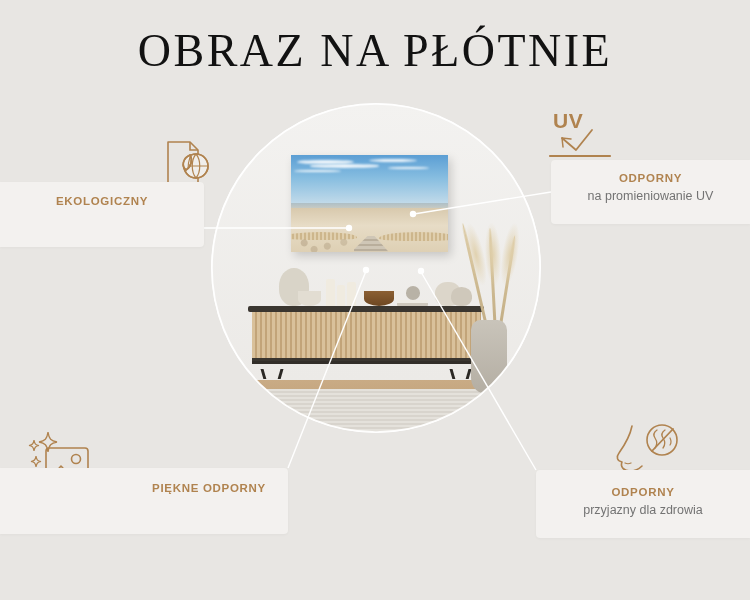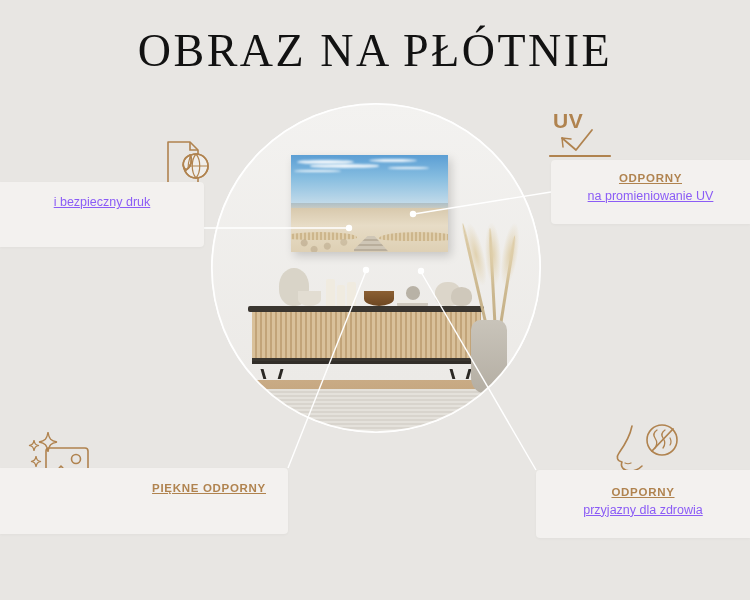--- a/index.html
+++ b/index.html
@@ -131,31 +131,31 @@
 
   
   .card {
     position:absolute;
     background:#f3f1ef;
     box-shadow:0 1px 3px rgba(0,0,0,0.035);
   }
   .card-title {
     color:#b0834f; font-weight:bold; font-size:11.5px; letter-spacing:0.7px;
   }
-  .card-sub { color:#8b5cf6; font-size:12.5px; }
+  .card-sub { color:#737373; font-size:12.5px; }
 
   .card-eco   { left:0;   top:182px; width:204px; height:65px;
                 border-radius:0 4px 4px 0; text-align:center; padding-top:11px; }
   .card-uv    { left:551px; top:160px; width:199px; height:64px;
                 border-radius:4px 0 0 4px; text-align:center; padding-top:10px; }
   .card-color { left:0;   top:468px; width:288px; height:66px;
                 border-radius:0 4px 4px 0; text-align:right; padding:12px 22px 0 0; }
   .card-odor  { left:536px; top:470px; width:214px; height:68px;
                 border-radius:4px 0 0 4px; text-align:center; padding-top:14px; }
-  .card-title, .card-sub { display:block; line-height:1.45;text-decoration:underline; }
+  .card-title, .card-sub { display:block; line-height:1.45; }
 
   
   .icon { position:absolute; }
   .ico-eco   { left:158px; top:138px; }
   .ico-uv    { left:548px; top:108px; }
   .ico-color { left:24px;  top:428px; }
   .ico-odor  { left:608px; top:420px; }
   .uv-text {
     position:absolute; left:553px; top:109px;
     font-size:21px; font-weight:bold; color:#b0834f;
@@ -246,21 +246,21 @@
       <path d="M32 4 v8 h8"></path>
       <circle cx="38" cy="28" r="12" fill="#f0eeeb"></circle>
       <circle cx="38" cy="28" r="12"></circle>
       <path d="M26 28 h24 M38 16 c5 6 5 18 0 24 c-5-6-5-18 0-24" stroke-width="1.2"></path>
       <path d="M32 17 c-7 3-9 11-4 15 c5-3 7-10 4-15z" fill="#f0eeeb"></path>
       <path d="M32 17 c-7 3-9 11-4 15 c5-3 7-10 4-15z"></path>
       <path d="M30 31 c0-5 1-9 2-12" stroke-width="1.1"></path>
     </svg>
   </div>
   <div class="card card-eco">
-    <span class="card-sub">i bezpieczny druk</span>
+    <span class="card-title">EKOLOGICZNY</span>
   </div>
 
   <div class="uv-text">UV</div>
   <div class="icon ico-uv">
     <svg width="72" height="56" viewBox="0 0 72 56" fill="none" stroke="#b0834f" stroke-width="1.8">
       <path d="M44 22 L28 42 L14 30" stroke-linecap="round" stroke-linejoin="round"></path>
       <path d="M14 30 l9 1 M14 30 l1 9" stroke-linecap="round" stroke-width="1.5"></path>
       <line x1="2" y1="48" x2="62" y2="48" stroke-width="2.2" stroke-linecap="round"></line>
     </svg>
   </div>

